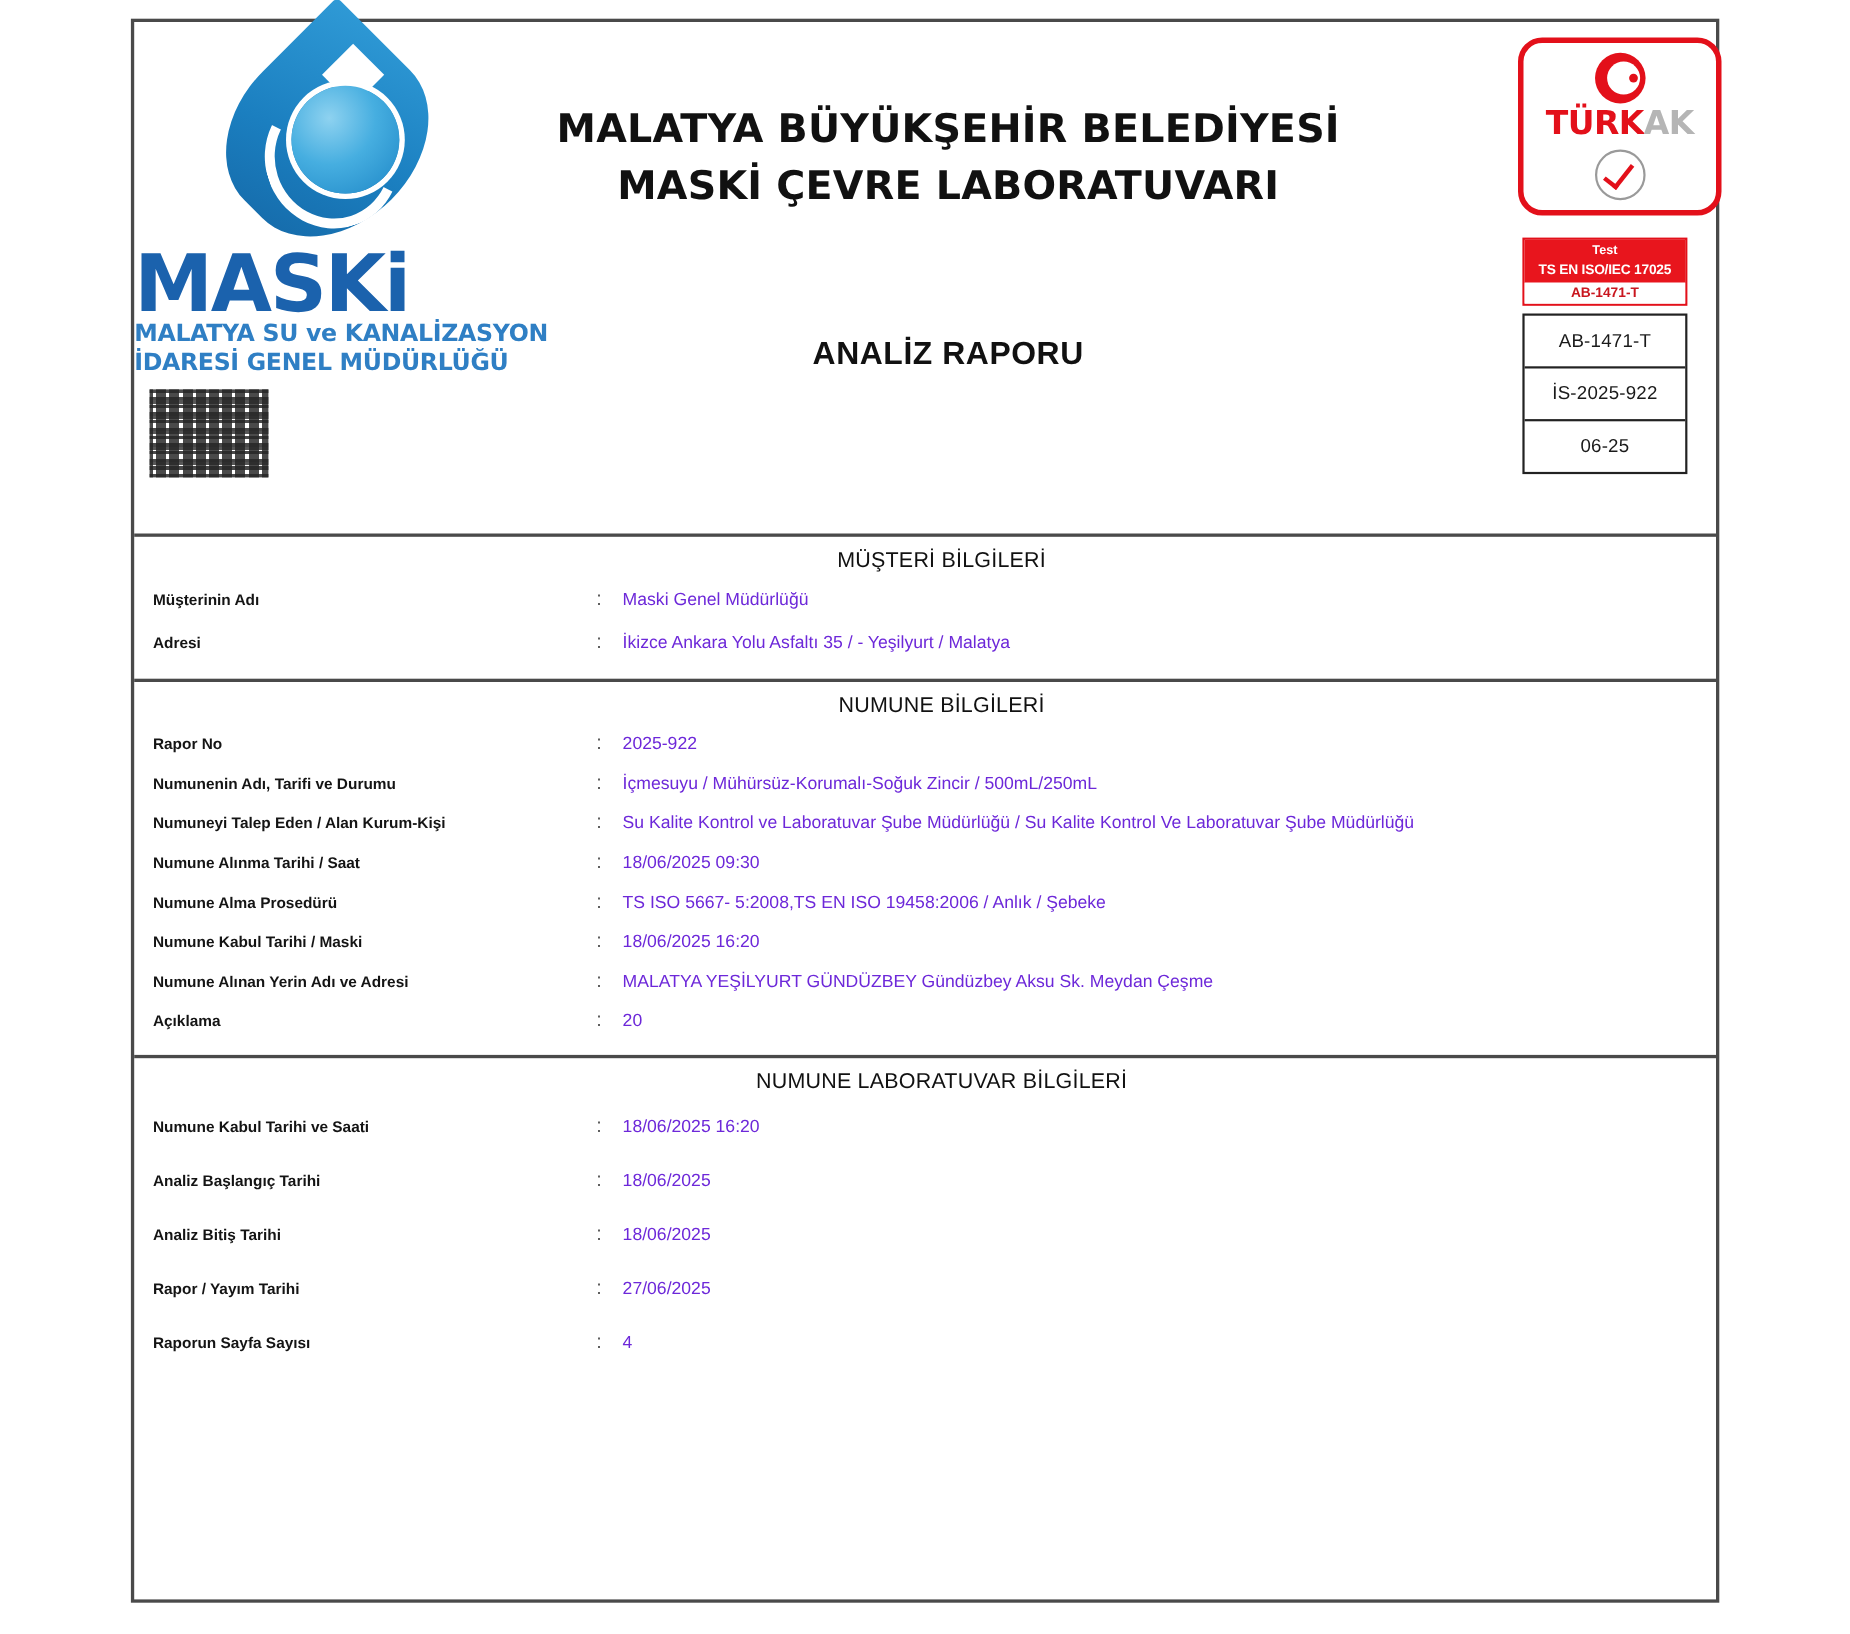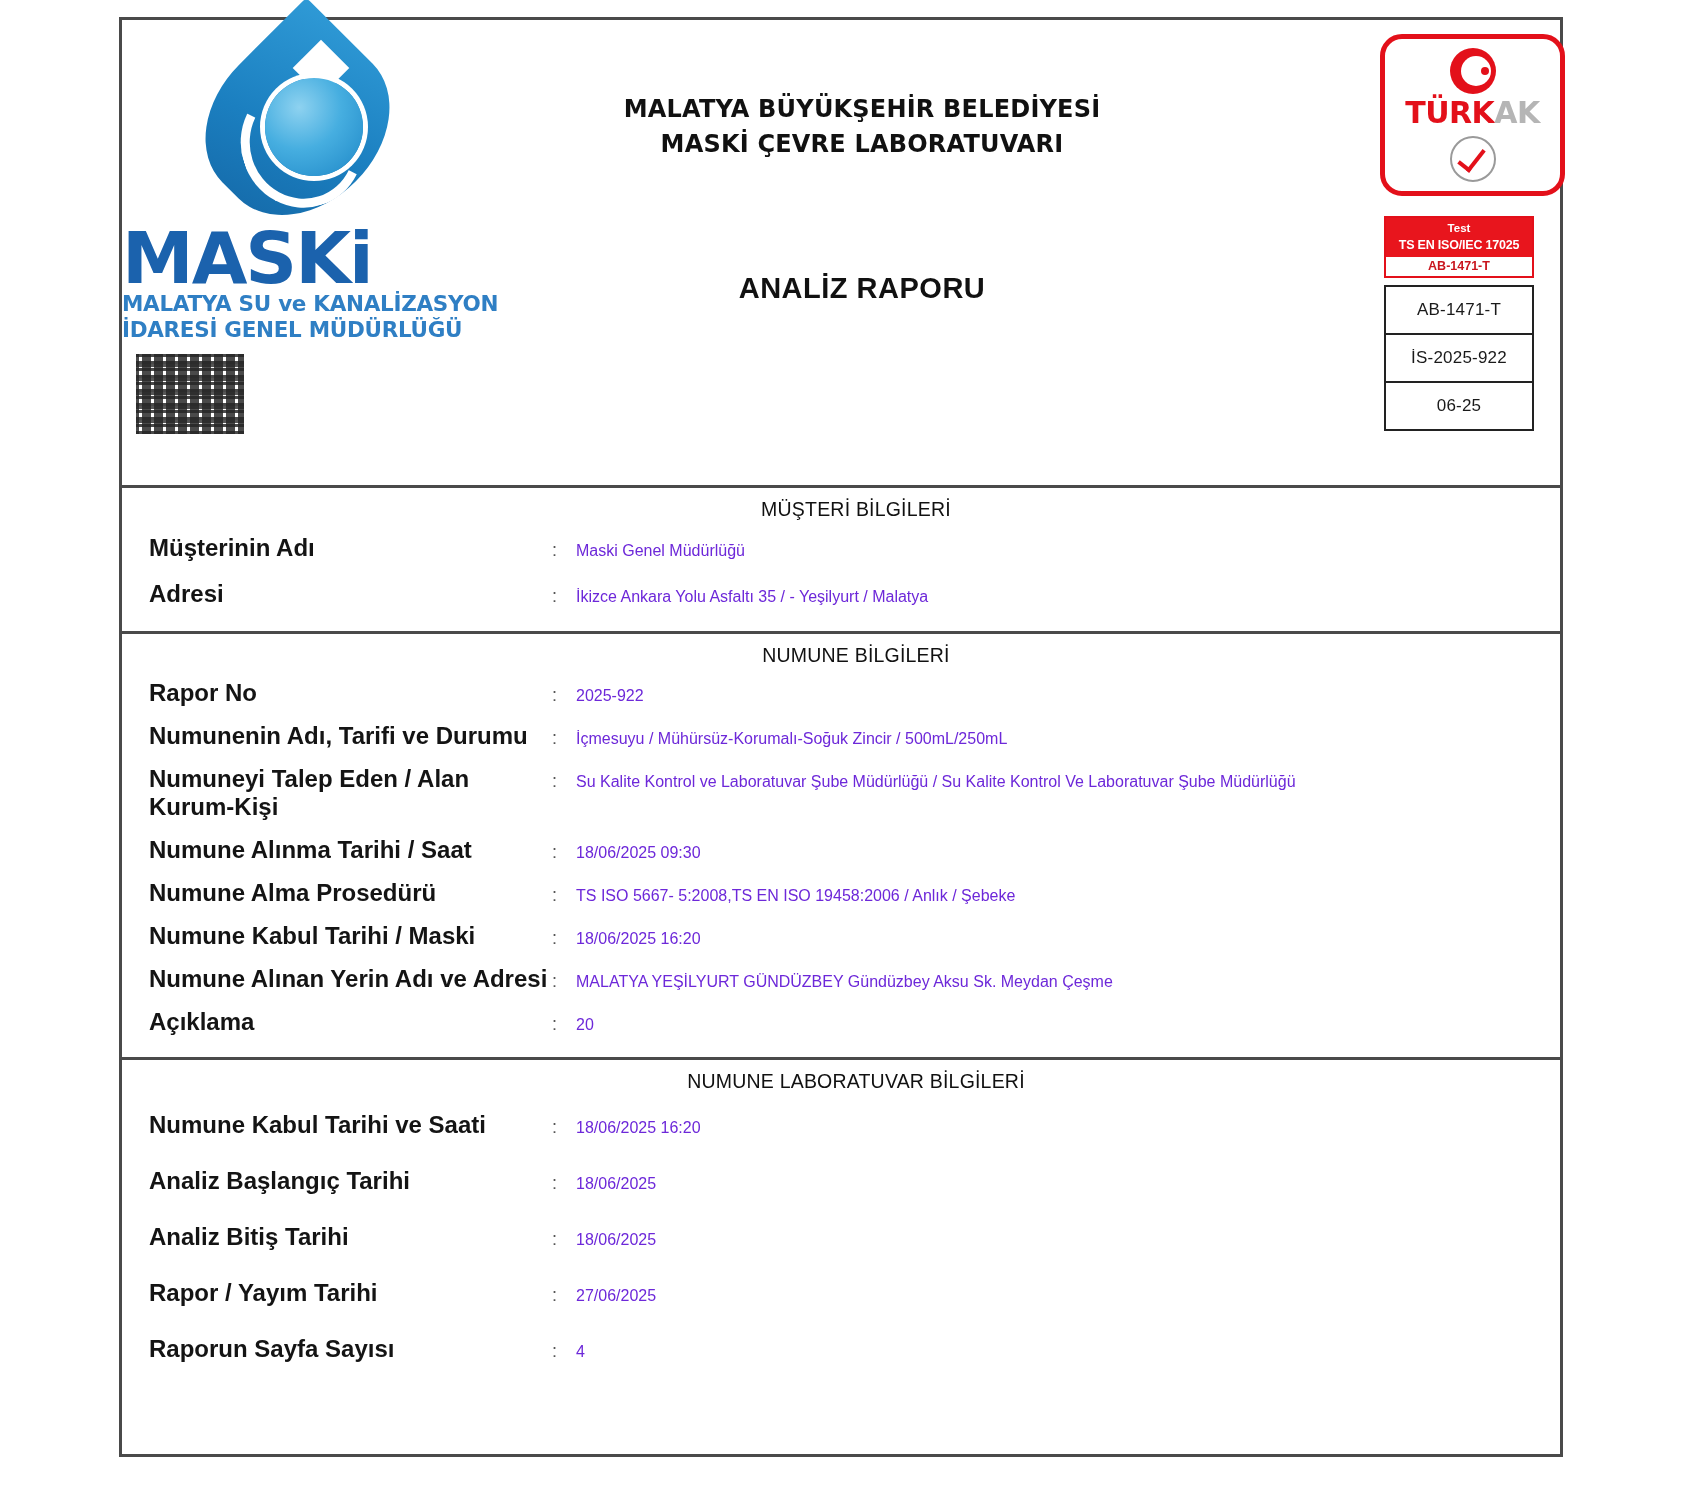--- a/index.html
+++ b/index.html
@@ -127,21 +127,21 @@
   .title-block {
     position: absolute;
     left: 340px;
     top: 72px;
     width: 800px;
     text-align: center;
   }
   .title-line {
     font-family: "DejaVu Sans", sans-serif;
     font-weight: bold;
-    font-size: 24px;
+    font-size: 36px;
     letter-spacing: 0.2px;
     line-height: 1.45;
     color: #111111;
   }
   .report-title {
     font-family: "Liberation Sans", sans-serif;
     font-weight: bold;
     font-size: 29px;
     letter-spacing: 0.5px;
     color: #111111;
@@ -288,25 +288,24 @@
   }
   .row {
     display: flex;
     align-items: baseline;
     padding: 7.5px 0;
   }
   .row-label {
     width: 420px;
     padding-left: 17px;
     font-weight: bold;
-    font-size: 24px;
+    font-size: 14px;
     color: #141414;
     box-sizing: border-box;
     flex: 0 0 420px;
-    margin-left: 10px;
   }
   .row-colon {
     width: 24px;
     flex: 0 0 24px;
     font-size: 18px;
     color: #555555;
   }
   .row-value {
     font-size: 16px;
     color: #6d28d9;

